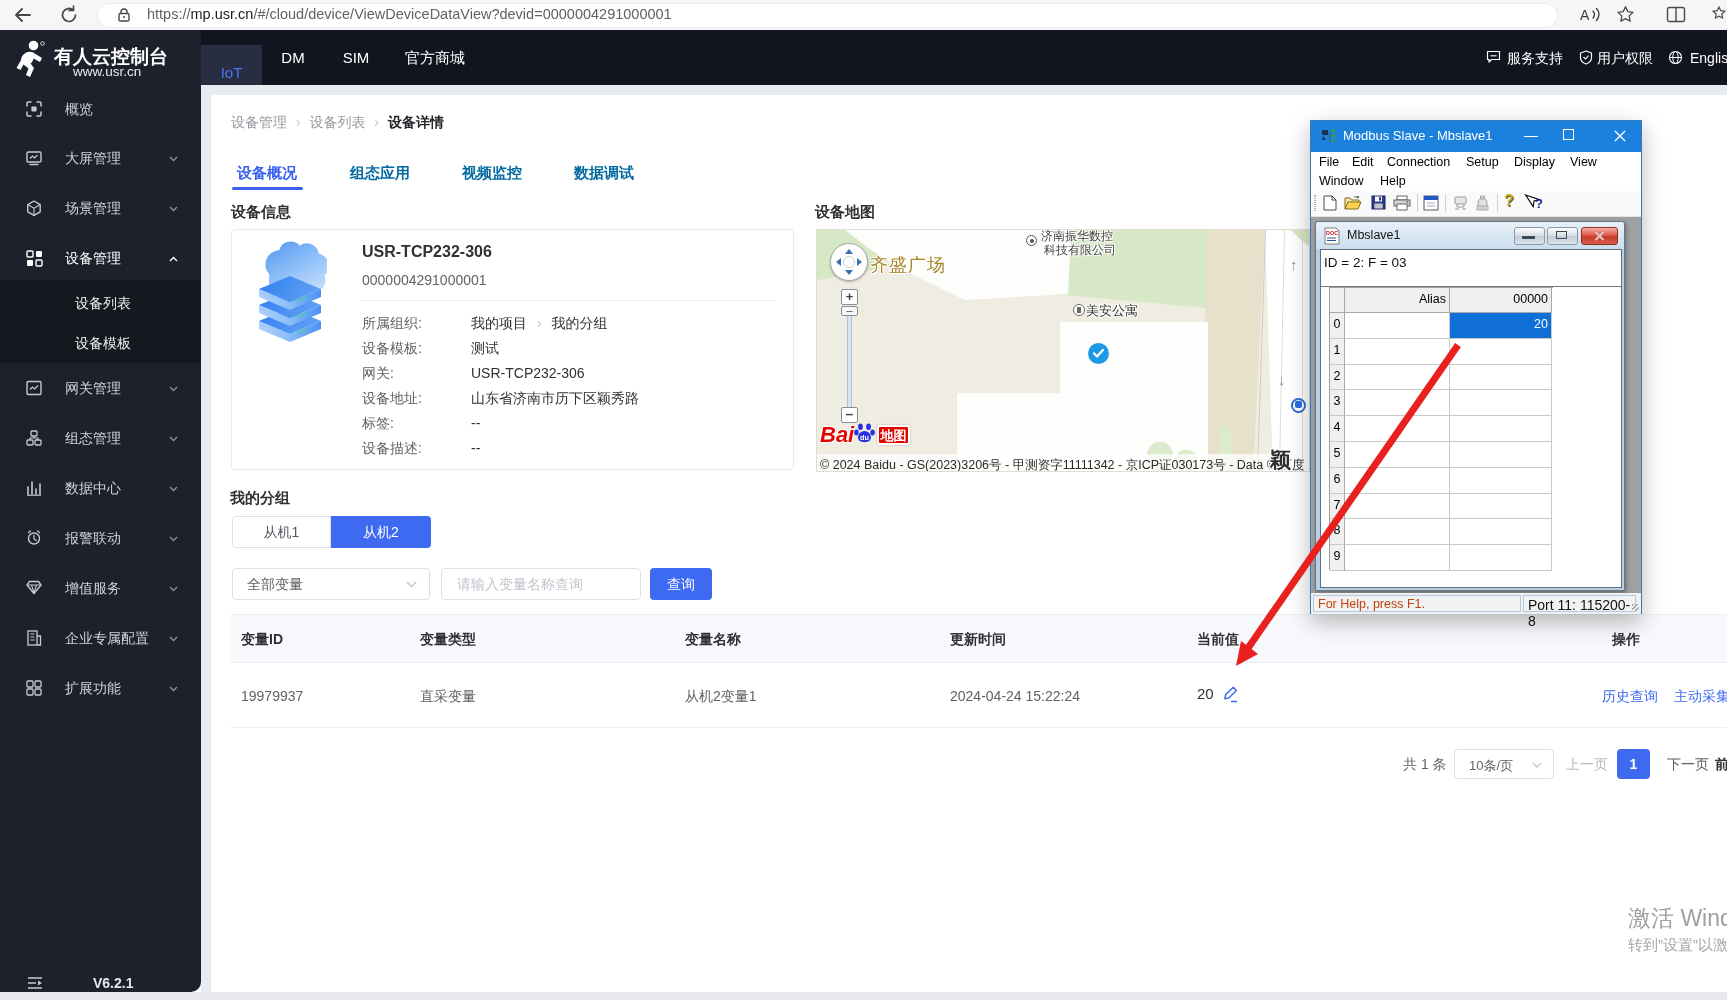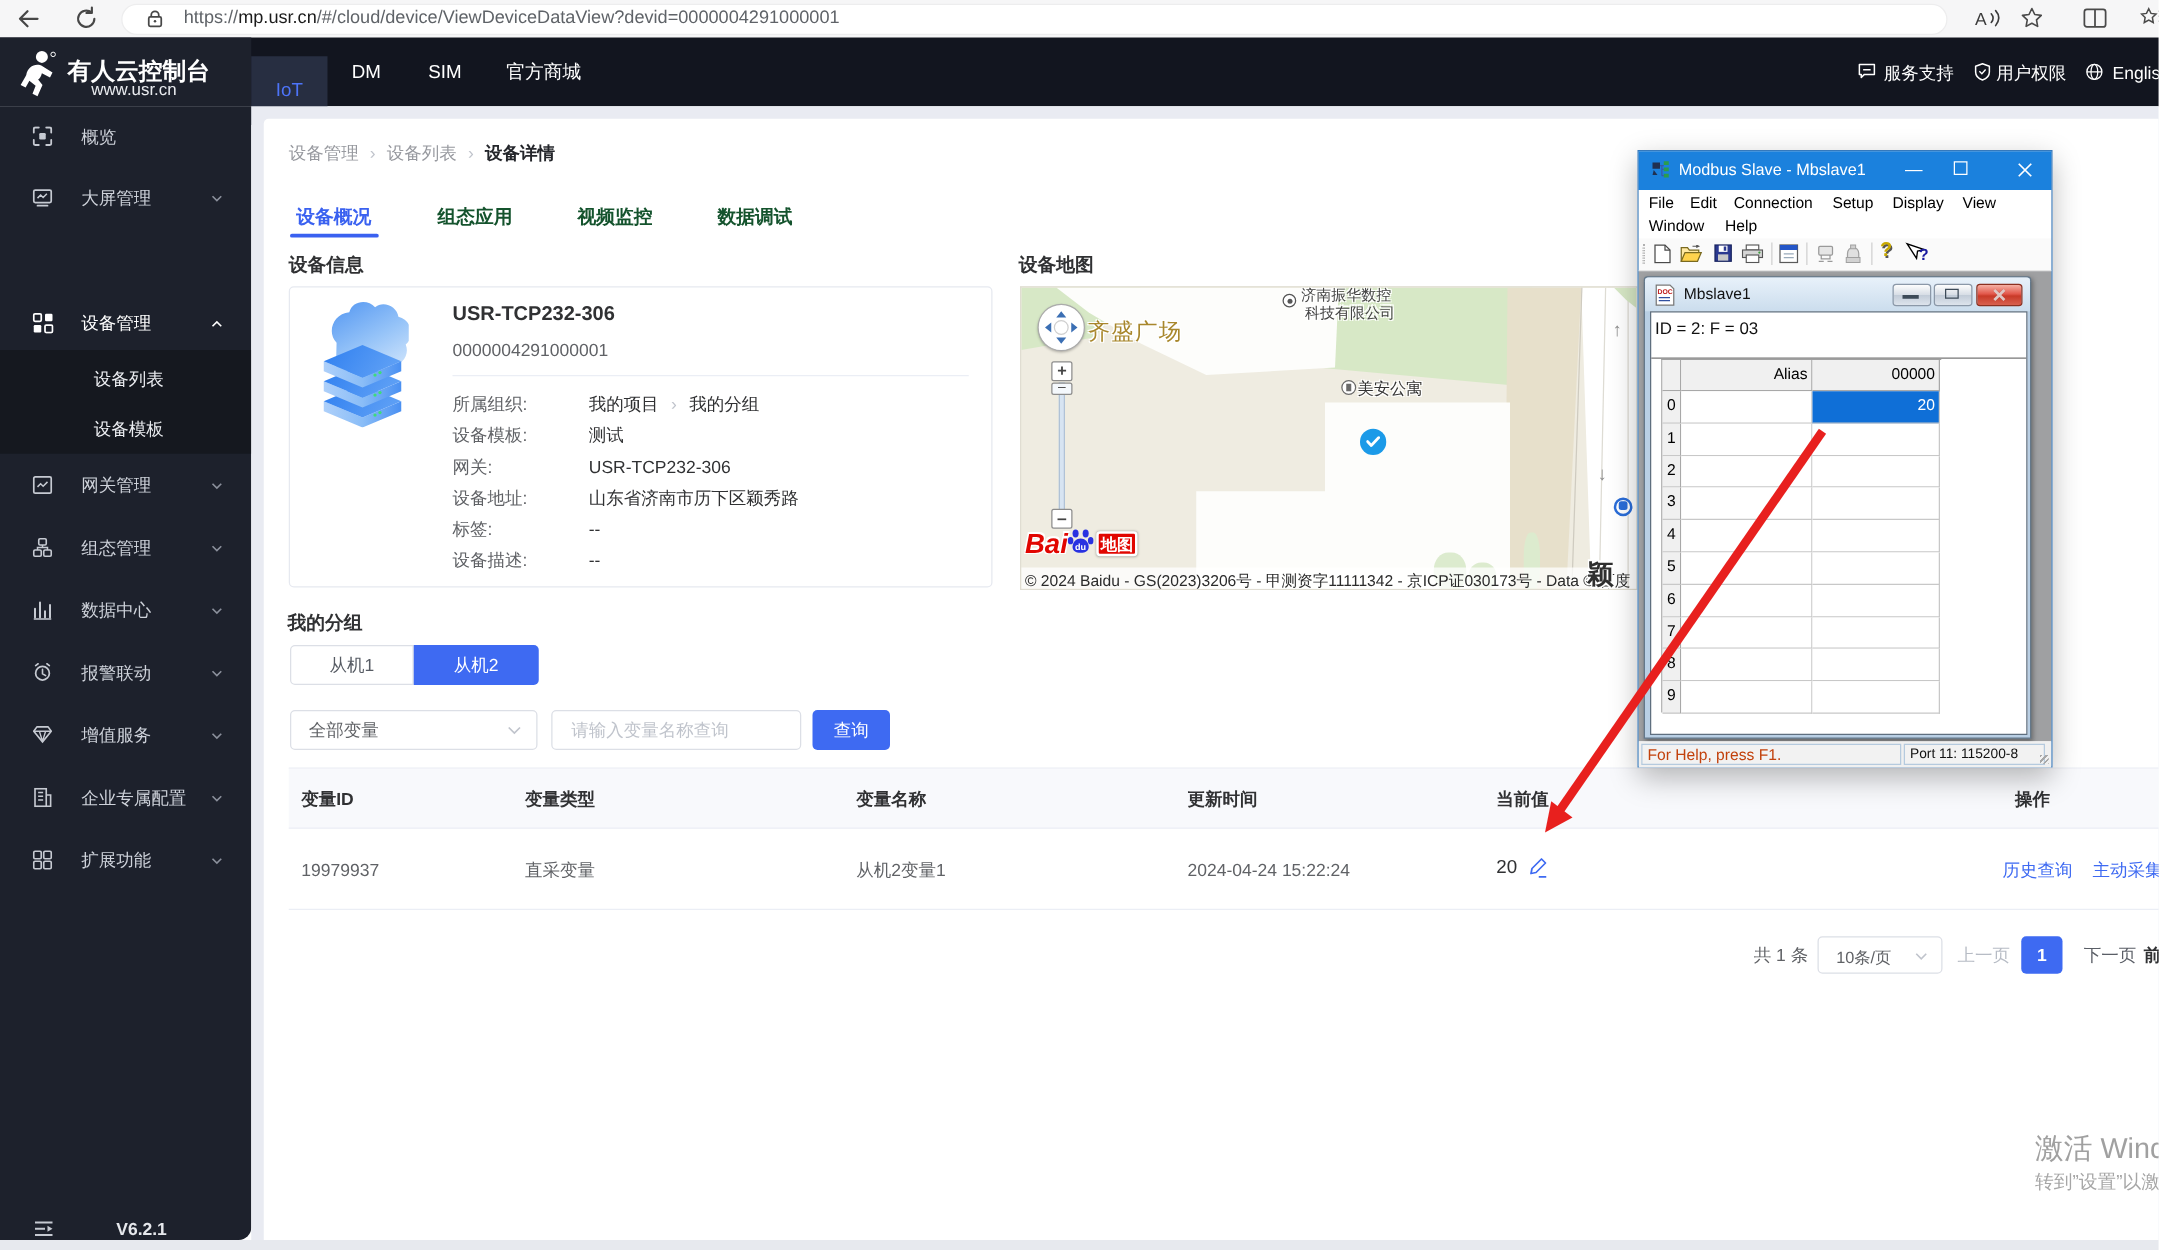--- a/index.html
+++ b/index.html
@@ -23,21 +23,21 @@
   .mi .t { position:absolute; left:65px; top:0; height:50px; line-height:50px; font-size:14px; color:#ced2da; }
   .mi svg.ic { position:absolute; left:26px; top:17px; }
   .mi svg.ch { position:absolute; left:169px; top:23px; }
   #submenu { left:0; width:201px; background:#15181f; }
   .smi { position:absolute; left:75px; font-size:14px; color:#eceef2; }
   
   #contentbg { left:201px; top:85px; width:1526px; height:907px; background:#e9ebf2; }
   #panel { left:211px; top:95px; width:1516px; height:897px; background:#fff; border-radius:4px 0 0 0; }
   .crumb { font-size:14px; color:#97999f; }
   .crumb b { color:#24262b; font-weight:700; }
-  .tabtxt { font-size:15px; font-weight:700; color:#14532d; }
+  .tabtxt { font-size:15px; font-weight:700; color:#0369a1; }
   .sect { font-size:15px; font-weight:700; color:#303133; }
   .lbl { font-size:14px; color:#606266; }
   .val { font-size:14px; color:#303133; }
   .blue { color:#3e6af2; }
   
   .th { font-size:14px; font-weight:700; color:#303133; }
   .td { font-size:14px; color:#606266; }
   
   #mbwin { left:1310px; top:120px; width:332px; height:494px; background:#f0f0f0; border:1px solid #3579bc; box-shadow:0 8px 22px rgba(0,0,0,0.28); }
   .mbmenu { font-size:12.5px; color:#000; }
@@ -123,20 +123,30 @@
       </svg>
     <div class="t">概览</div>
   </div>
   <div class="abs mi" style="top:133px">
     <svg class="ic" width="16" height="16" viewBox="0 0 16 16">
         <rect x="1" y="2" width="14" height="10" rx="1.2" stroke="#c6cad2" stroke-width="1.4" fill="none"></rect>
         <path d="M4 8.5 l2.5-2.5 2 2 3-3" stroke="#c6cad2" stroke-width="1.2" fill="none"></path>
         <path d="M4 14.5 h8" stroke="#c6cad2" stroke-width="1.4" stroke-linecap="round"></path>
       </svg>
     <div class="t">大屏管理</div>
+    <svg class="ch" width="9" height="6" viewBox="0 0 9 6">
+        <path d="M1 1 l3.5 3.5 L8 1" stroke="#8b909c" stroke-width="1.3" fill="none"></path>
+      </svg>
+  </div>
+  <div class="abs mi" style="top:183px">
+    <svg class="ic" width="16" height="17" viewBox="0 0 16 17">
+        <path d="M8 1 l6.2 3.6 v7.2 L8 15.4 1.8 11.8 V4.6 z" stroke="#c6cad2" stroke-width="1.4" fill="none" stroke-linejoin="round"></path>
+        <path d="M8 8.2 L1.8 4.6 M8 8.2 l6.2-3.6 M8 8.2 v7.2" stroke="#c6cad2" stroke-width="1.1" fill="none"></path>
+      </svg>
+    <div class="t">场景管理</div>
     <svg class="ch" width="9" height="6" viewBox="0 0 9 6">
         <path d="M1 1 l3.5 3.5 L8 1" stroke="#8b909c" stroke-width="1.3" fill="none"></path>
       </svg>
   </div>
   <div class="abs mi" style="top:233px">
     <svg class="ic" width="17" height="17" viewBox="0 0 17 17">
         <rect x="1" y="1" width="6" height="6" rx="1" stroke="#fff" stroke-width="1.4" fill="none"></rect>
         <rect x="10" y="1" width="6" height="6" rx="1" fill="#fff"></rect>
         <rect x="1" y="10" width="6" height="6" rx="1" fill="#fff"></rect>
         <rect x="10" y="10" width="6" height="6" rx="1" stroke="#fff" stroke-width="1.4" fill="none"></rect>
@@ -546,21 +556,21 @@
           <div class="gc"></div>
           <div class="gc"></div>
         <div class="gn">9</div>
           <div class="gc"></div>
           <div class="gc"></div>
       </div>
     </div>
 
     <div class="abs" style="left:0;top:472px;width:330px;height:21px;background:#f0f0f0"></div>
     <div class="abs" style="left:2px;top:474px;width:208px;height:17px;border:1px solid #b5cade;background:#f2f2f2;font-size:12.5px;color:#c2410c;padding:1px 0 0 4px">For Help, press F1.</div>
-    <div class="abs" style="left:212px;top:474px;width:113px;height:17px;border:1px solid #b5cade;background:#f2f2f2;font-size:11px;color:#111;padding:1px 0 0 4px">Port 11: 115200-8</div>
+    <div class="abs" style="left:212px;top:474px;width:113px;height:17px;border:1px solid #b5cade;background:#f2f2f2;font-size:14px;color:#111;padding:1px 0 0 4px">Port 11: 115200-8</div>
     <div class="abs" style="left:321px;top:483px;width:7px;height:7px;background:repeating-linear-gradient(135deg,#a8a8a8 0 1.5px,transparent 1.5px 3.2px)"></div>
   </div>
 
   <svg class="abs" style="left:0;top:0;pointer-events:none" width="1727" height="1000" viewBox="0 0 1727 1000">
     <line x1="1458" y1="345" x2="1246" y2="651" stroke="#e8201e" stroke-width="7"></line>
     <polygon points="1236,666 1241,641 1258,654" fill="#e8201e"></polygon>
   </svg>
 </div>
 
 </body></html>

